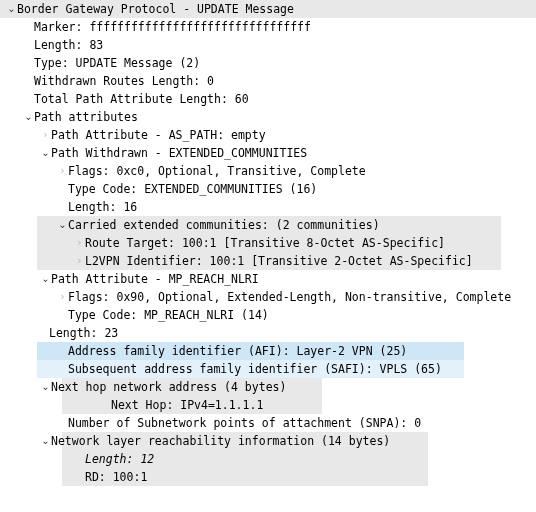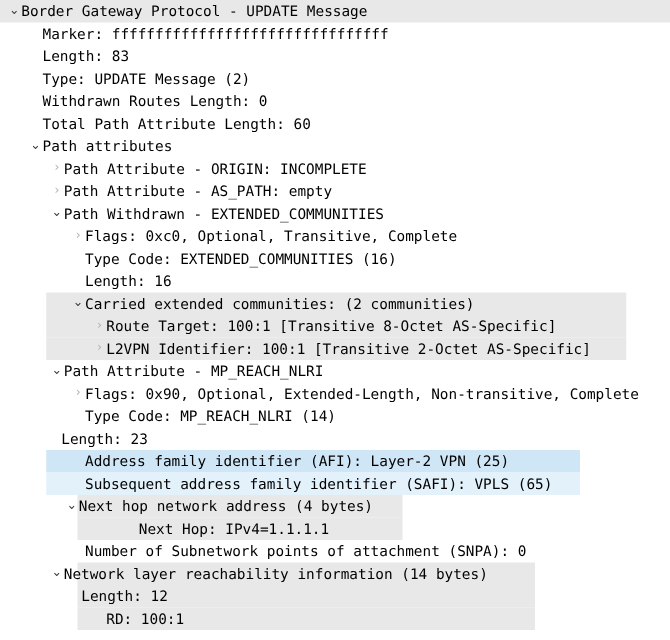--- a/index.html
+++ b/index.html
@@ -75,34 +75,33 @@
 <body>
 
 <div id="tree">
     <div class="row"><span class="band" style="left: 0px; width: 536px; background: rgb(232, 232, 232);"></span><span class="content" style="padding-left: 6px;"><span class="twisty open">⌄</span><span class="label">Border Gateway Protocol - UPDATE Message</span></span></div>
     <div class="row"><span class="content" style="padding-left: 23px;"><span class="twisty none"></span><span class="label">Marker: ffffffffffffffffffffffffffffffff</span></span></div>
     <div class="row"><span class="content" style="padding-left: 23px;"><span class="twisty none"></span><span class="label">Length: 83</span></span></div>
     <div class="row"><span class="content" style="padding-left: 23px;"><span class="twisty none"></span><span class="label">Type: UPDATE Message (2)</span></span></div>
     <div class="row"><span class="content" style="padding-left: 23px;"><span class="twisty none"></span><span class="label">Withdrawn Routes Length: 0</span></span></div>
     <div class="row"><span class="content" style="padding-left: 23px;"><span class="twisty none"></span><span class="label">Total Path Attribute Length: 60</span></span></div>
     <div class="row"><span class="content" style="padding-left: 23px;"><span class="twisty open">⌄</span><span class="label">Path attributes</span></span></div>
-    <div class="row"><span class="content" style="padding-left: 40px;"><span class="twisty closed">›</span><span class="label">Path Attribute - ORIGIN: INCOMPLETE</span></span></div>
     <div class="row"><span class="content" style="padding-left: 40px;"><span class="twisty closed">›</span><span class="label">Path Attribute - AS_PATH: empty</span></span></div>
     <div class="row"><span class="content" style="padding-left: 40px;"><span class="twisty open">⌄</span><span class="label">Path Withdrawn - EXTENDED_COMMUNITIES</span></span></div>
     <div class="row"><span class="content" style="padding-left: 57px;"><span class="twisty closed">›</span><span class="label">Flags: 0xc0, Optional, Transitive, Complete</span></span></div>
     <div class="row"><span class="content" style="padding-left: 57px;"><span class="twisty none"></span><span class="label">Type Code: EXTENDED_COMMUNITIES (16)</span></span></div>
     <div class="row"><span class="content" style="padding-left: 57px;"><span class="twisty none"></span><span class="label">Length: 16</span></span></div>
     <div class="row"><span class="band" style="left: 37px; width: 464px; background: rgb(232, 232, 232);"></span><span class="content" style="padding-left: 57px;"><span class="twisty open">⌄</span><span class="label">Carried extended communities: (2 communities)</span></span></div>
     <div class="row"><span class="band" style="left: 37px; width: 464px; background: rgb(232, 232, 232);"></span><span class="content" style="padding-left: 74px;"><span class="twisty closed">›</span><span class="label">Route Target: 100:1 [Transitive 8-Octet AS-Specific]</span></span></div>
     <div class="row"><span class="band" style="left: 37px; width: 464px; background: rgb(232, 232, 232);"></span><span class="content" style="padding-left: 74px;"><span class="twisty closed">›</span><span class="label">L2VPN Identifier: 100:1 [Transitive 2-Octet AS-Specific]</span></span></div>
     <div class="row"><span class="content" style="padding-left: 40px;"><span class="twisty open">⌄</span><span class="label">Path Attribute - MP_REACH_NLRI</span></span></div>
     <div class="row"><span class="content" style="padding-left: 57px;"><span class="twisty closed">›</span><span class="label">Flags: 0x90, Optional, Extended-Length, Non-transitive, Complete</span></span></div>
     <div class="row"><span class="content" style="padding-left: 57px;"><span class="twisty none"></span><span class="label">Type Code: MP_REACH_NLRI (14)</span></span></div>
     <div class="row"><span class="content" style="padding-left: 38px;"><span class="twisty none"></span><span class="label">Length: 23</span></span></div>
     <div class="row"><span class="band" style="left: 37px; width: 427px; background: rgb(207, 230, 247);"></span><span class="content" style="padding-left: 57px;"><span class="twisty none"></span><span class="label">Address family identifier (AFI): Layer-2 VPN (25)</span></span></div>
     <div class="row"><span class="band" style="left: 37px; width: 427px; background: rgb(227, 241, 251);"></span><span class="content" style="padding-left: 57px;"><span class="twisty none"></span><span class="label">Subsequent address family identifier (SAFI): VPLS (65)</span></span></div>
-    <div class="row"><span class="band" style="left: 62px; width: 260px; background: rgb(232, 232, 232);"></span><span class="content" style="padding-left: 40px; margin-left: 12px;"><span class="twisty open">⌄</span><span class="label">Next hop network address (4 bytes)</span></span></div>
+    <div class="row"><span class="band" style="left: 62px; width: 260px; background: rgb(232, 232, 232);"></span><span class="content" style="padding-left: 40px;"><span class="twisty open">⌄</span><span class="label">Next hop network address (4 bytes)</span></span></div>
     <div class="row"><span class="band" style="left: 62px; width: 260px; background: rgb(232, 232, 232);"></span><span class="content" style="padding-left: 100px;"><span class="twisty none"></span><span class="label">Next Hop: IPv4=1.1.1.1</span></span></div>
     <div class="row"><span class="content" style="padding-left: 57px;"><span class="twisty none"></span><span class="label">Number of Subnetwork points of attachment (SNPA): 0</span></span></div>
     <div class="row"><span class="band" style="left: 62px; width: 366px; background: rgb(232, 232, 232);"></span><span class="content" style="padding-left: 40px;"><span class="twisty open">⌄</span><span class="label">Network layer reachability information (14 bytes)</span></span></div>
-    <div class="row"><span class="band" style="left: 62px; width: 366px; background: rgb(232, 232, 232);"></span><span class="content" style="padding-left: 54px;"><span class="twisty none"></span><span class="label">Length: 12</span></span></div>
+    <div class="row"><span class="band" style="left: 62px; width: 366px; background: rgb(232, 232, 232);"></span><span class="content" style="padding-left: 74px; font-style: italic;"><span class="twisty none"></span><span class="label">Length: 12</span></span></div>
     <div class="row"><span class="band" style="left: 62px; width: 366px; background: rgb(232, 232, 232);"></span><span class="content" style="padding-left: 74px;"><span class="twisty none"></span><span class="label">RD: 100:1</span></span></div>
   </div>
 
 </body></html>

